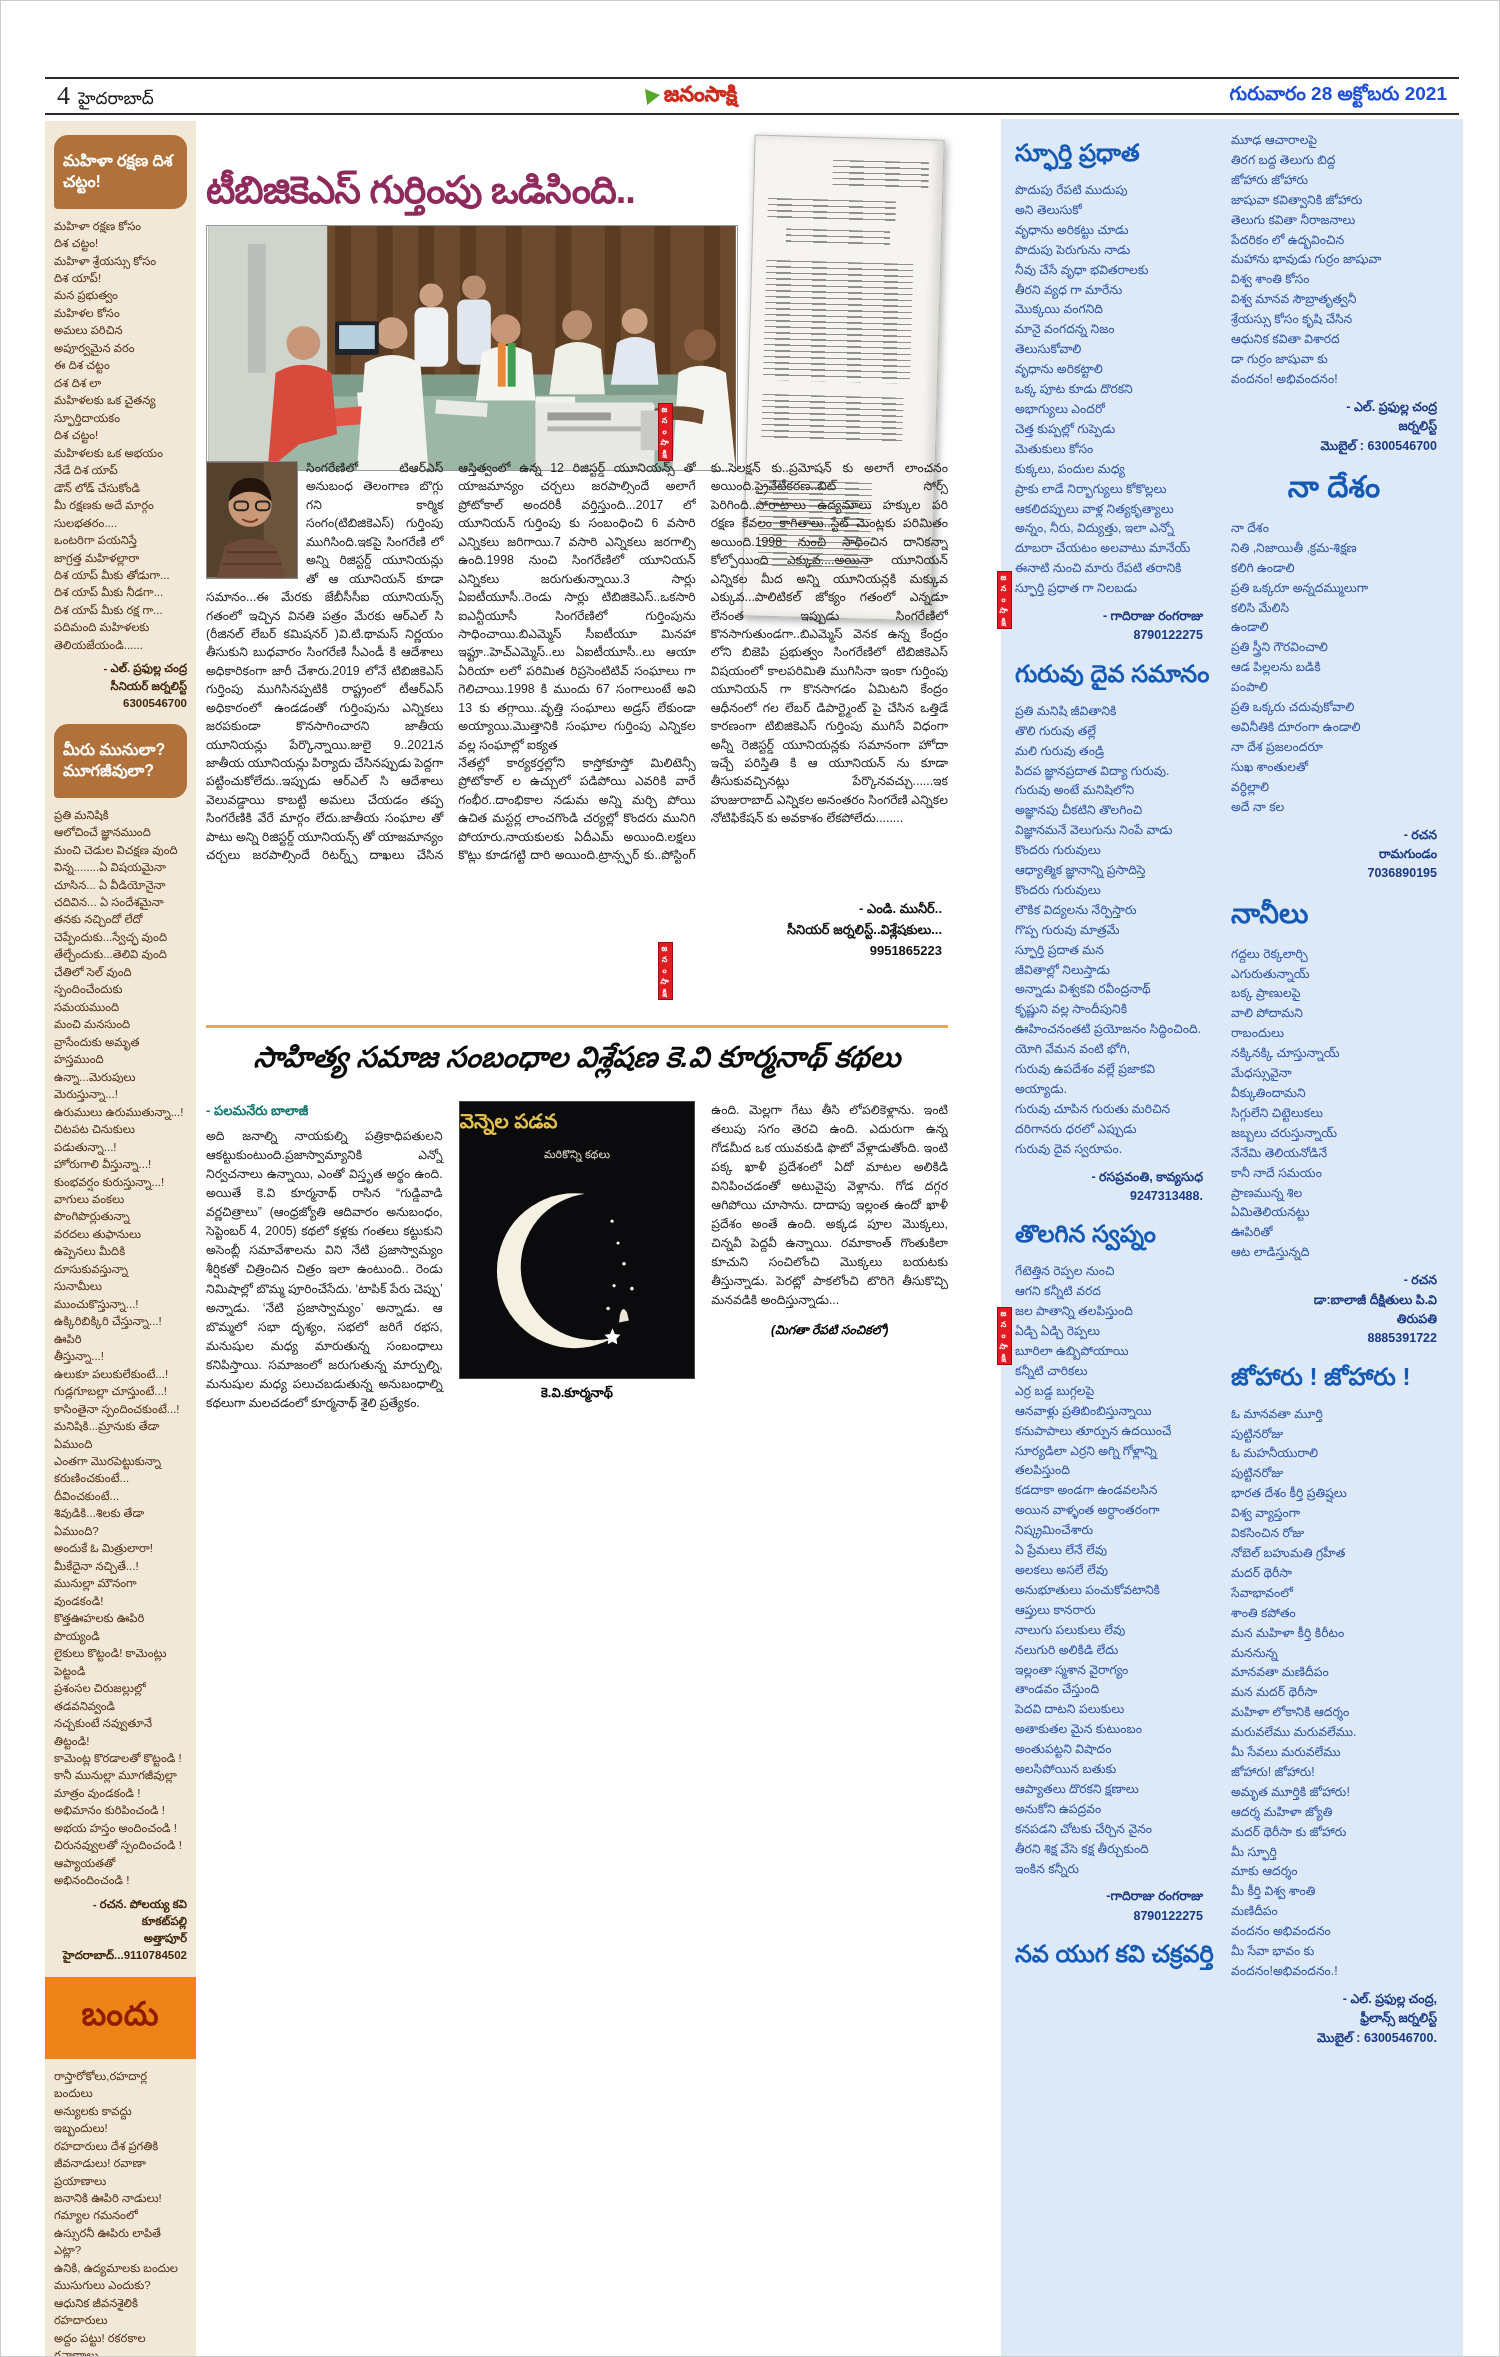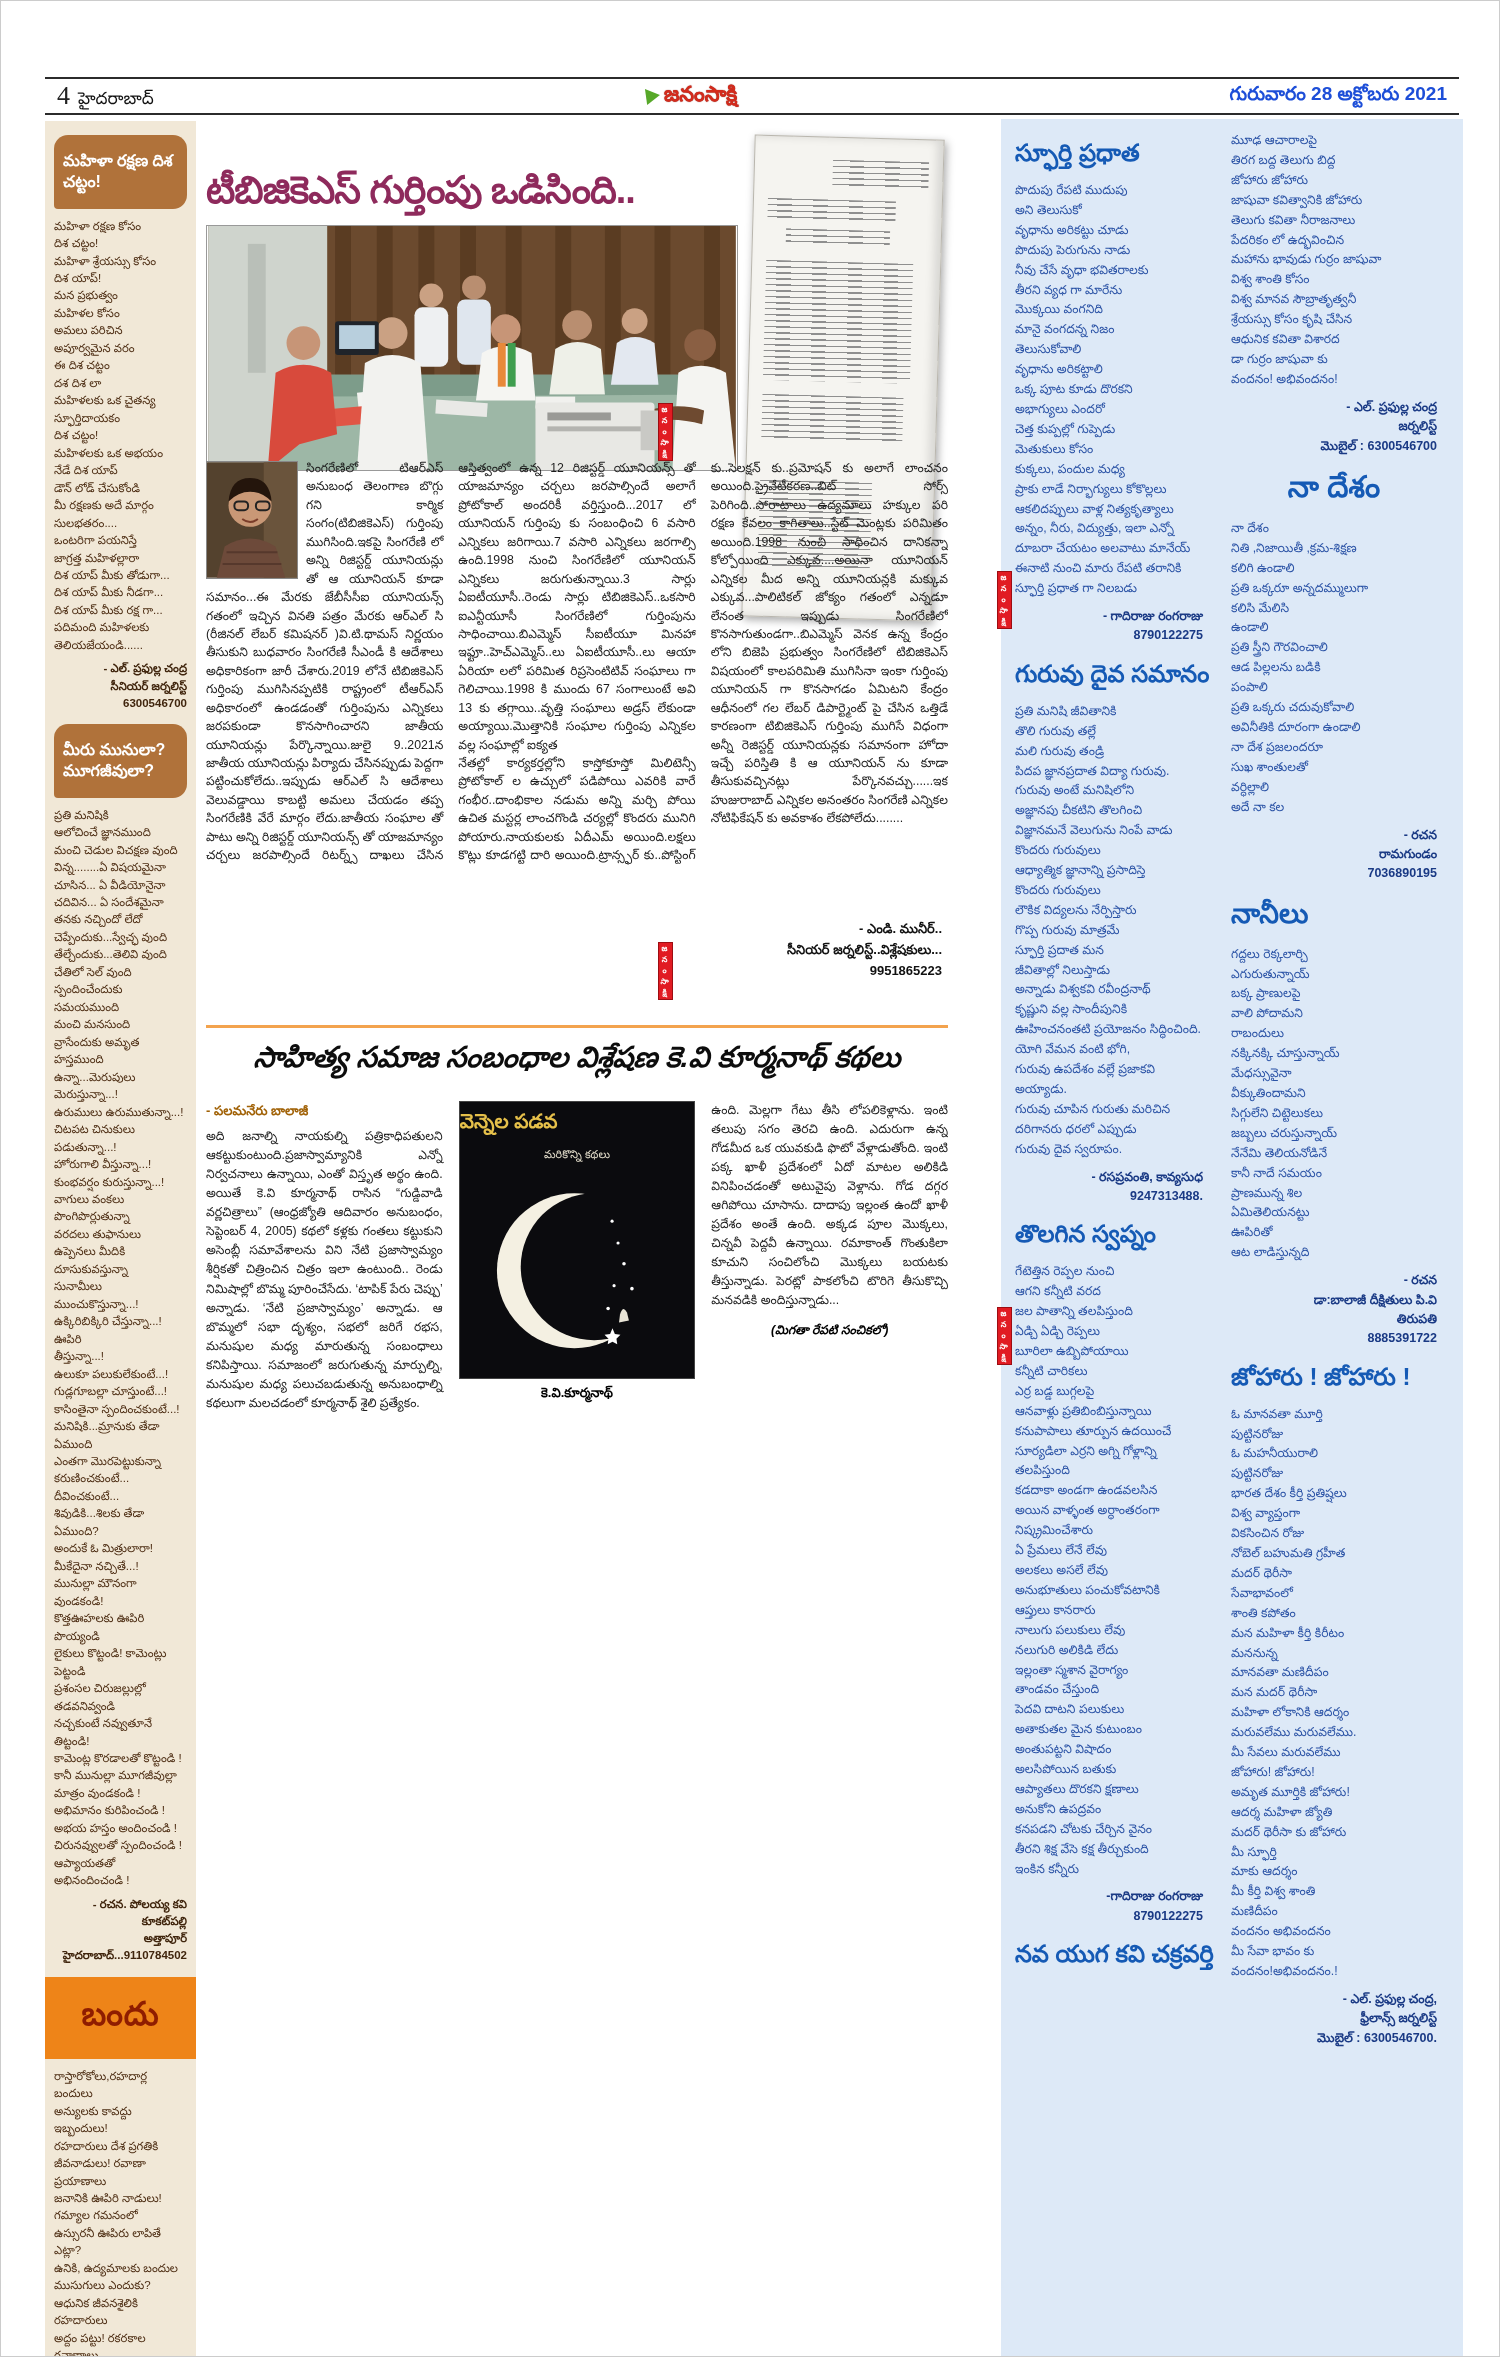--- a/index.html
+++ b/index.html
@@ -63,35 +63,35 @@
     writing-mode:vertical-rl; text-orientation:upright; font-size:8px; font-weight:700;
     display:flex; align-items:center; justify-content:center; border:1px solid #9d0d12;
   }
 
   #article-text {
     position:absolute; left:0; top:292px; width:742px; height:548px;
     column-count:3; column-gap:15px;
     font-size:12.3px; line-height:1.5; text-align:justify; color:#1c1c1c; overflow:hidden;
   }
   #portrait { float:left; width:92px; height:118px; margin:2px 8px 5px 0; border:1px solid #888; }
-  #article-sig { position:absolute; right:6px; top:752px; text-align:right; font-weight:700; font-size:13px; color:#111; }
+  #article-sig { position:absolute; right:6px; top:732px; text-align:right; font-weight:700; font-size:13px; color:#111; }
   #article-sig .sig-line { line-height:1.6; }
 
   #lit-divider { position:absolute; left:0; top:858px; width:742px; border-top:3px solid #f3a34e; }
   #lit-headline {
     position:absolute; left:0; top:874px; width:742px; text-align:center;
     font-size:29px; font-weight:800; font-style:italic; color:#0d0d0d; white-space:nowrap;
     transform:skewX(-4deg);
   }
   #lit-body {
     position:absolute; left:0; top:934px; width:742px; height:1300px;
     display:grid; grid-template-columns:1fr 1fr 1fr; gap:16px;
     font-size:12.3px; line-height:1.55; text-align:justify; color:#1c1c1c; overflow:hidden;
   }
-  .lit-byline { font-weight:700; color:#a16207; margin-bottom:6px; font-size:13px; }
+  .lit-byline { font-weight:700; color:#0f766e; margin-bottom:6px; font-size:13px; }
   #book-cover {
     width:100%; height:278px; background:#0b0b0e; position:relative; overflow:hidden;
     border:1px solid #444; margin-bottom:4px;
   }
   .cover-title { position:absolute; top:4px; width:100%; text-align:left; color:#e6c04a; font-size:20px; font-weight:700; }
   .cover-sub { position:absolute; top:44px; width:100%; text-align:center; color:#e8e2cf; font-size:11px; }
   .cover-caption { text-align:center; font-weight:700; font-size:13px; margin-bottom:8px; color:#000; }
   .end-marker { font-weight:700; text-align:center; margin-top:10px; color:#000;font-style:italic; }
 
   

